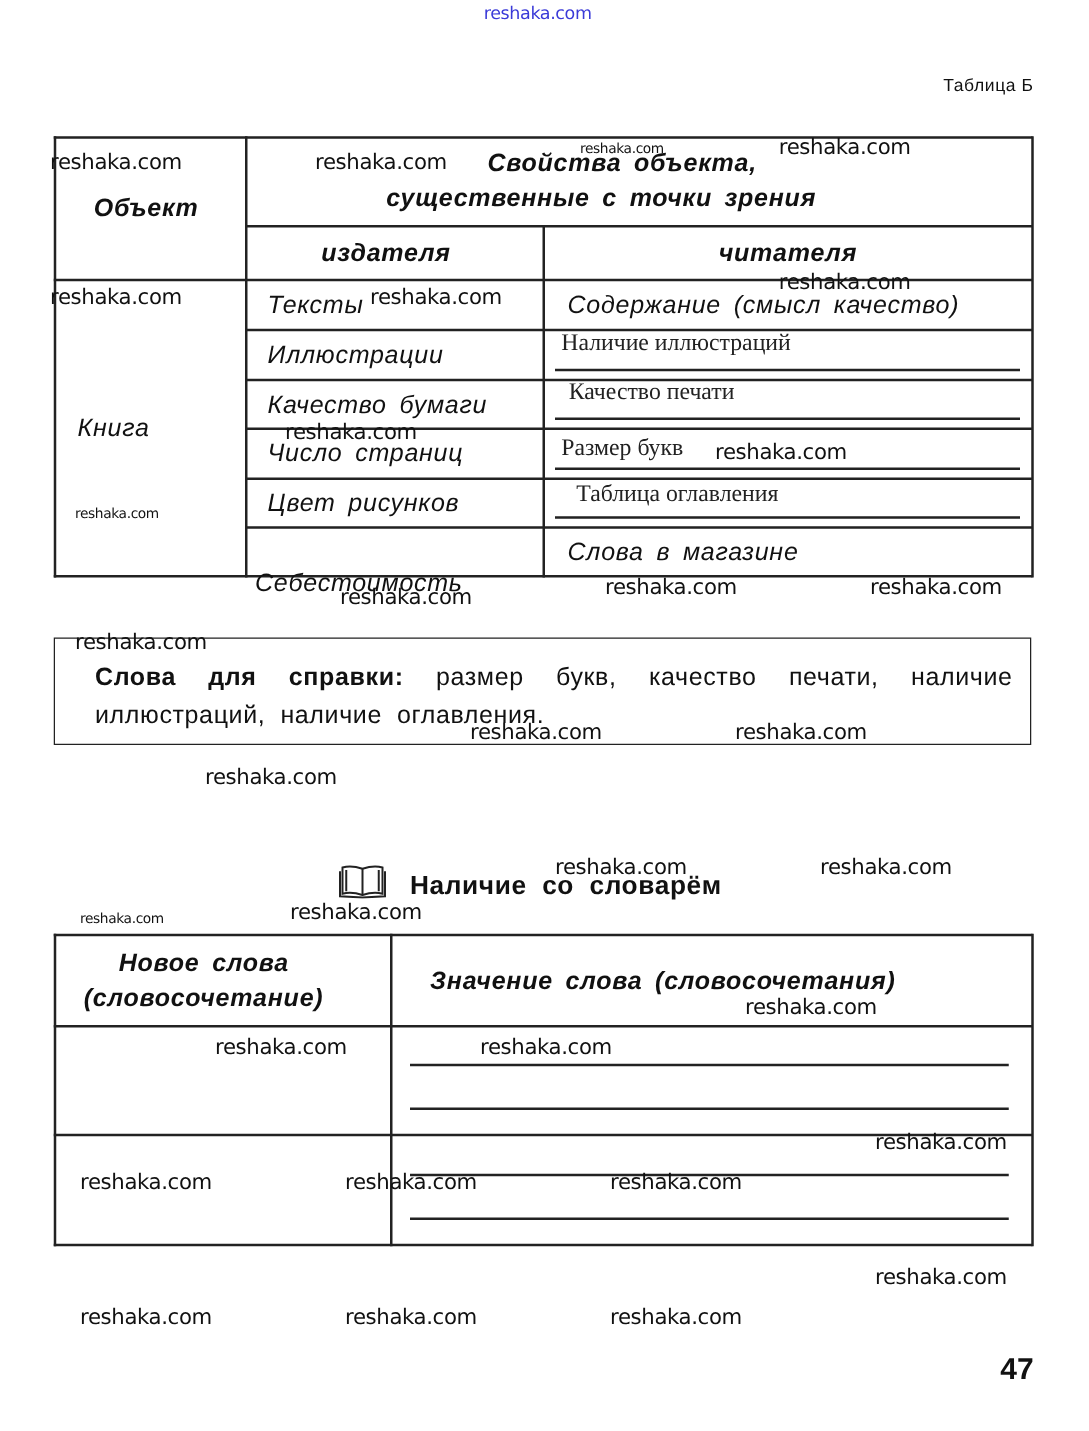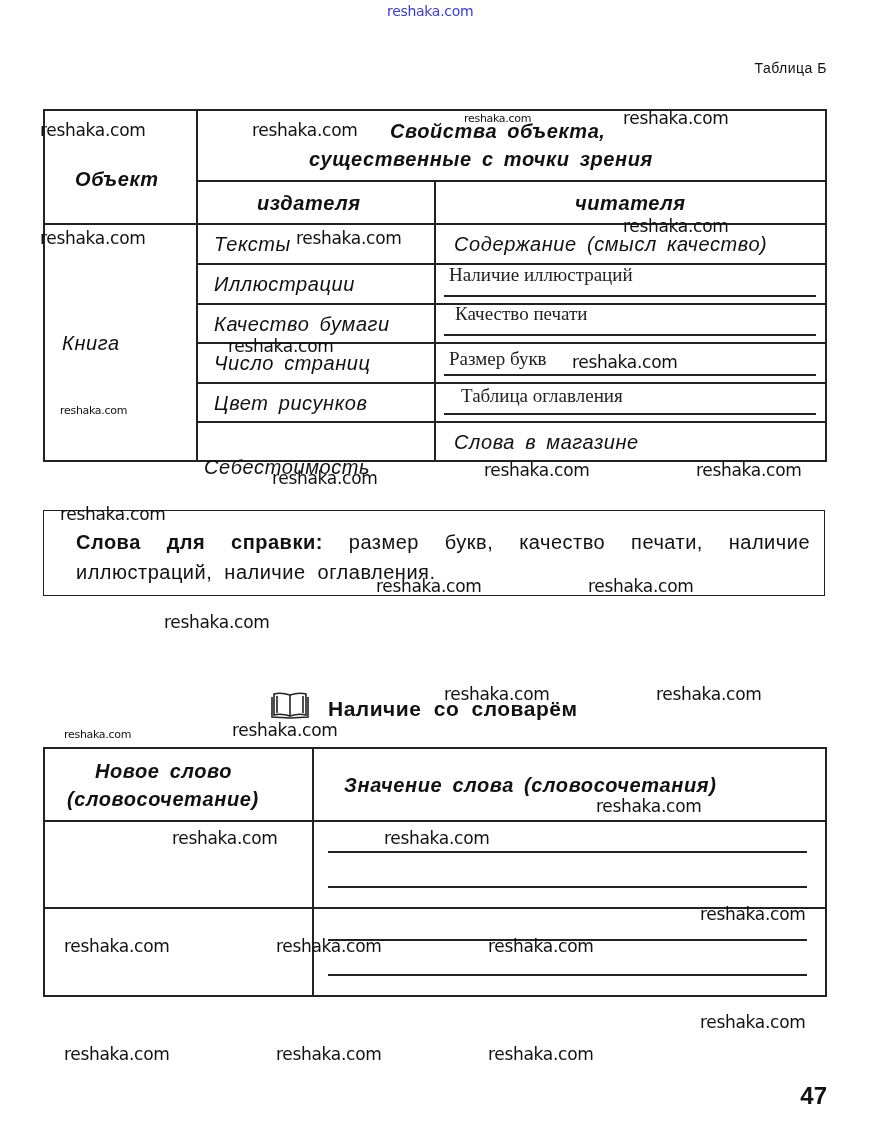--- a/index.html
+++ b/index.html
@@ -44,21 +44,21 @@
 
   <div class="line" style="left:196px; top:180px; width:630px; height:1.5px;"></div>
   <div class="line" style="left:43px; top:223px; width:783px; height:1.5px;"></div>
 
   <div class="line" style="left:196px; top:263px; width:630px; height:1.5px;"></div>
   <div class="line" style="left:196px; top:303px; width:630px; height:1.5px;"></div>
   <div class="line" style="left:196px; top:342px; width:630px; height:1.5px;"></div>
   <div class="line" style="left:196px; top:382px; width:630px; height:1.5px;"></div>
   <div class="line" style="left:196px; top:421px; width:630px; height:1.5px;"></div>
 
-  <div class="cell-text bold" style="left:75px; top:168px;">Объект</div>
+  <div class="cell-text bold" style="left:75px; top:156px;">Объект</div>
   <div class="cell-text bold" style="left:390px; top:120px;">Свойства объекта,</div>
   <div class="cell-text bold" style="left:309px; top:148px;">существенные с точки зрения</div>
   <div class="cell-text bold" style="left:257px; top:192px;">издателя</div>
   <div class="cell-text bold" style="left:575px; top:192px;">читателя</div>
 
   <div class="cell-text" style="left:62px; top:332px;">Книга</div>
 
   <div class="cell-text" style="left:214px; top:233px;">Тексты</div>
   <div class="cell-text" style="left:214px; top:273px;">Иллюстрации</div>
   <div class="cell-text" style="left:214px; top:313px;">Качество бумаги</div>
@@ -94,21 +94,21 @@
 
 <div>
   <div class="line" style="left:43px; top:747px; width:783px; height:1.5px;"></div>
   <div class="line" style="left:43px; top:995px; width:783px; height:2px;"></div>
   <div class="line" style="left:43px; top:747px; width:1.5px; height:250px;"></div>
   <div class="line" style="left:825px; top:747px; width:1.5px; height:250px;"></div>
   <div class="line" style="left:312px; top:747px; width:1.5px; height:250px;"></div>
   <div class="line" style="left:43px; top:820px; width:783px; height:1.5px;"></div>
   <div class="line" style="left:43px; top:907px; width:783px; height:1.5px;"></div>
 
-  <div class="cell-text bold" style="left:95px; top:760px;">Новое слово</div>
+  <div class="cell-text bold" style="left:95px; top:760px;">Новое слова</div>
   <div class="cell-text bold" style="left:67px; top:788px;">(словосочетание)</div>
   <div class="cell-text bold" style="left:344px; top:774px;">Значение слова (словосочетания)</div>
 
   <div class="abs" style="left:50px; top:825px; width:256px; height:78px;"></div>
   <div class="uline" style="left:328px; top:851px; width:479px;"></div>
   <div class="uline" style="left:328px; top:886px; width:479px;"></div>
 
   <div class="abs" style="left:50px; top:912px; width:256px; height:78px;"></div>
   <div class="uline" style="left:328px; top:939px; width:479px;"></div>
   <div class="uline" style="left:328px; top:974px; width:479px;"></div>

